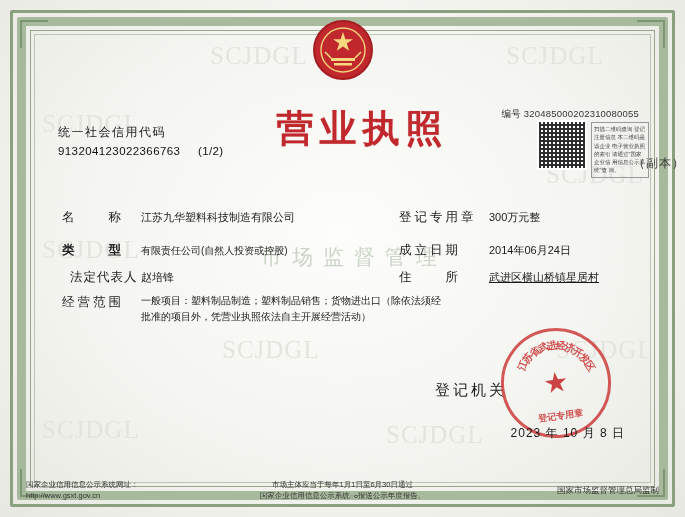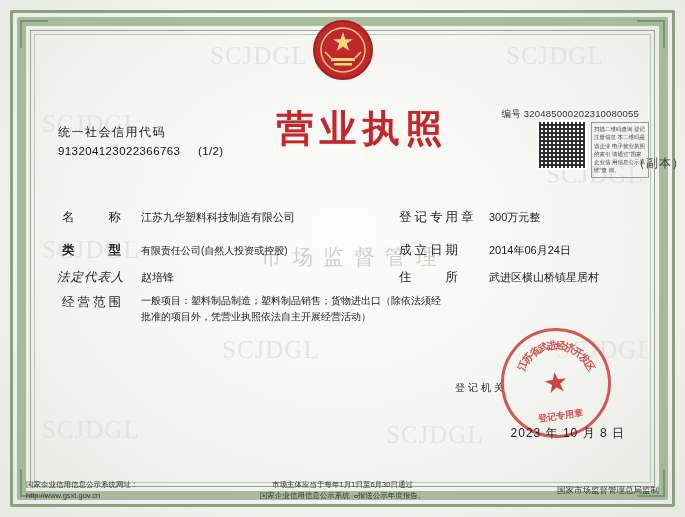--- a/index.html
+++ b/index.html
@@ -185,21 +185,21 @@
   }
   .seal .seal-bottom{
     position:absolute;left:0;right:0;bottom:12px;
     text-align:center;
     font-size:9px;
     font-weight:bold;
   }
   
   .registrar{
     position:absolute;right:178px;top:381px;
-    font-size:10px;letter-spacing:3px;color:#222;
+    font-size:15px;letter-spacing:3px;color:#222;
   }
   .issue-date{
     position:absolute;right:60px;top:425px;
     font-size:12px;color:#1a1a1a;letter-spacing:1px;
   }
   
   .footer{
     position:absolute;left:0;right:0;bottom:8px;
     height:34px;
     font-size:7.5px;
@@ -276,34 +276,34 @@
     <span>913204123022366763</span>
     <span style="margin-left:14px;">(1/2)</span>
   </div>
 
   <div class="field-label" style="left:62px;top:209px;">名　　称</div>
   <div class="field-value" style="left:141px;top:210px;">江苏九华塑料科技制造有限公司</div>
 
   <div class="field-label" style="left:62px;top:242px;font-weight:bold;">类　　型</div>
   <div class="field-value sm" style="left:141px;top:244px;">有限责任公司(自然人投资或控股)</div>
 
-  <div class="field-label" style="left:57px;top:269px;letter-spacing:1px;font-style:italic;">法定代表人</div>
+  <div class="field-label" style="left:70px;top:269px;letter-spacing:1px;">法定代表人</div>
   <div class="field-value" style="left:141px;top:270px;">赵培锋</div>
 
   <div class="field-label" style="left:62px;top:294px;">经营范围</div>
   <div class="scope-text">一般项目：塑料制品制造；塑料制品销售；货物进出口（除依法须经批准的项目外，凭营业执照依法自主开展经营活动）</div>
 
   <div class="field-label" style="left:399px;top:209px;">登记专用章</div>
   <div class="field-value" style="left:489px;top:210px;">300万元整</div>
 
   <div class="field-label" style="left:399px;top:242px;">成立日期</div>
   <div class="field-value" style="left:489px;top:243px;">2014年06月24日</div>
 
   <div class="field-label" style="left:399px;top:269px;">住　　所</div>
-  <div class="field-value" style="left:489px;top:270px;">武进区横山桥镇星居村</div>
+  <div class="field-value" style="left:489px;top:270px;text-decoration:underline;">武进区横山桥镇星居村</div>
 
   <div class="registrar">登记机关</div>
 
   <div class="seal">
     <div class="star">★</div>
     <div class="seal-text">
       <span style="transform:rotate(-62deg) translate(0,-44px);">江</span>
       <span style="transform:rotate(-48deg) translate(0,-44px);">苏</span>
       <span style="transform:rotate(-34deg) translate(0,-44px);">省</span>
       <span style="transform:rotate(-20deg) translate(0,-44px);">武</span>

